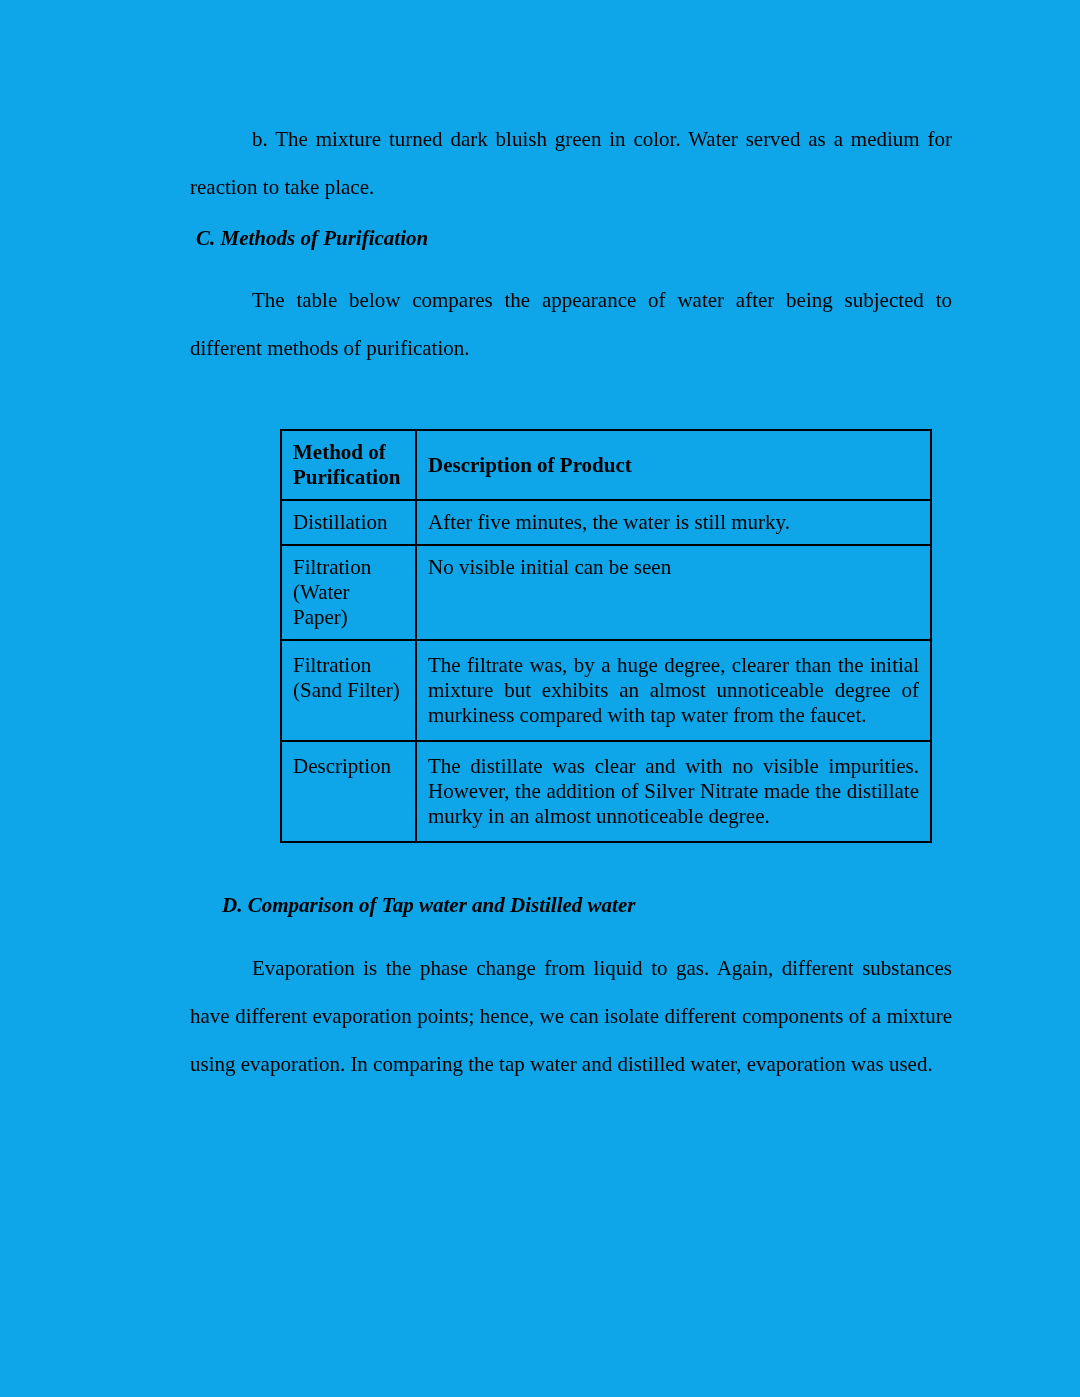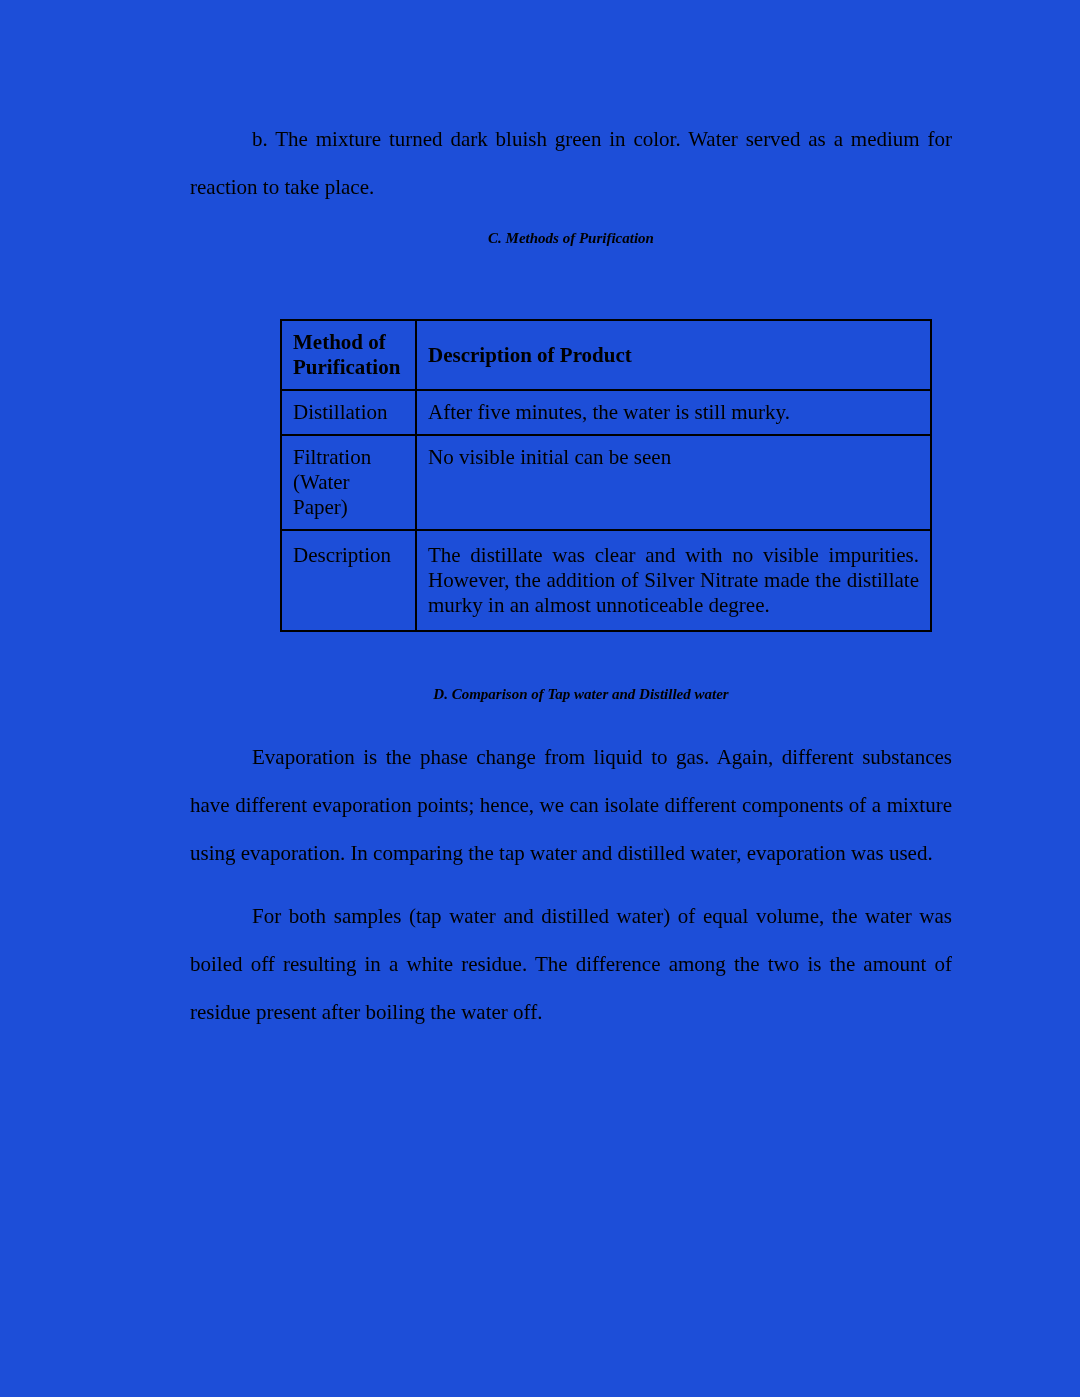--- a/index.html
+++ b/index.html
@@ -5,43 +5,42 @@
   html, body {
     margin: 0;
     padding: 0;
     background: #ffffff;
   }
   .page {
     position: relative;
     width: 1080px;
     height: 1397px;
     margin: 0 auto;
-    background: #1d4ed8;
+    background: #0ea5e9;
     box-sizing: border-box;
     padding: 115px 128px 0 190px;
     font-family: "Liberation Serif", "DejaVu Serif", serif;
     color: #000000;
     overflow: hidden;
   }
   .para {
     margin: 0;
     font-size: 21px;
     line-height: 48px;
     text-align: justify;
   }
   .indent {
     text-indent: 62px;
   }
   .heading {
-    margin: 12px;
-    font-size: 15px;
+    margin: 6px;
+    font-size: 21px;
     line-height: 48px;
     font-weight: bold;
     font-style: italic;
-    text-align: center;
   }
   .heading-c {
     margin-top: 3px;
   }
   .para-intro {
     margin-top: 14px;
   }
   table.purification {
     border-collapse: collapse;
     margin: 57px 0 0 90px;
@@ -84,43 +83,47 @@
 </style>
 </head>
 <body>
 
 <div class="page">
 
   <p class="para indent">b. The mixture turned dark bluish green in color. Water served as a medium for reaction to take place.</p>
 
   <p class="heading heading-c">C. Methods of Purification</p>
 
+  <p class="para indent para-intro">The table below compares the appearance of water after being subjected to different methods of purification.</p>
 
   <table class="purification">
     <thead>
       <tr>
         <th class="col-method">Method of Purification</th>
         <th class="col-desc">Description of Product</th>
       </tr>
     </thead>
     <tbody>
       <tr>
         <td class="method">Distillation</td>
         <td class="desc">After five minutes, the water is still murky.</td>
       </tr>
       <tr>
         <td class="method">Filtration (Water Paper)</td>
         <td class="desc">No visible initial can be seen</td>
       </tr>
       <tr class="tall">
+        <td class="method">Filtration (Sand Filter)</td>
+        <td class="desc">The filtrate was, by a huge degree, clearer than the initial mixture but exhibits an almost unnoticeable degree of murkiness compared with tap water from the faucet.</td>
+      </tr>
+      <tr class="tall">
         <td class="method">Description</td>
         <td class="desc">The distillate was clear and with no visible impurities. However, the addition of Silver Nitrate made the distillate murky in an almost unnoticeable degree.</td>
       </tr>
     </tbody>
   </table>
 
   <p class="heading heading-d">D. Comparison of Tap water and Distilled water</p>
 
   <p class="para indent para-evaporation">Evaporation is the phase change from liquid to gas. Again, different substances have different evaporation points; hence, we can isolate different components of a mixture using evaporation. In comparing the tap water and distilled water, evaporation was used.</p>
 
-  <p class="para indent para-samples">For both samples (tap water and distilled water) of equal volume, the water was boiled off resulting in a white residue. The difference among the two is the amount of residue present after boiling the water off.</p>
 
 </div>
 
 </body></html>

